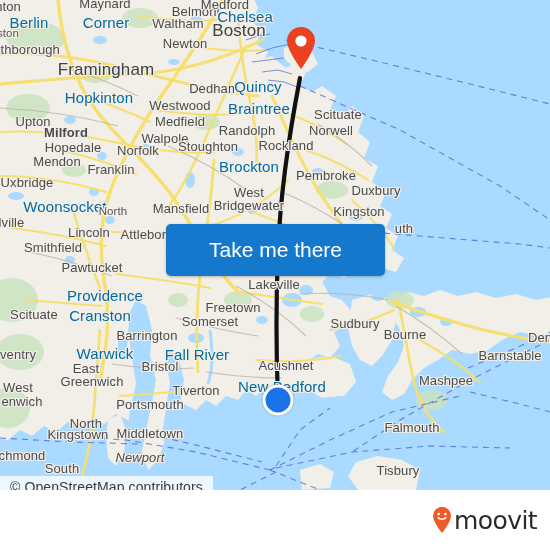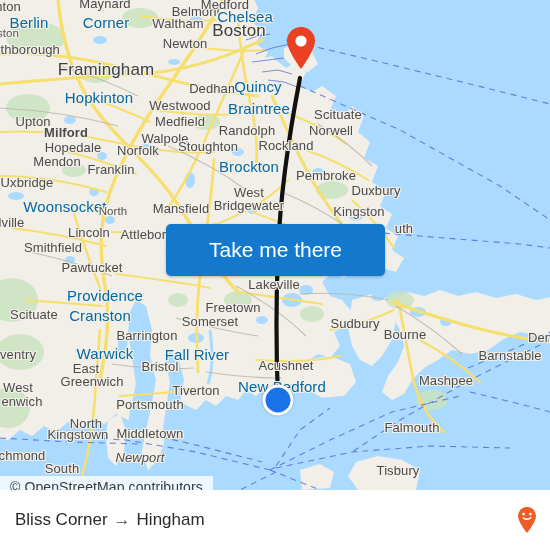--- a/index.html
+++ b/index.html
@@ -380,25 +380,23 @@
     <div style="position:absolute;left:278px;top:400px;transform:translate(-50%,-50%);
                 width:25px;height:25px;border-radius:50%;background:#1a73e8;
                 border:3.5px solid #fff;box-shadow:0 0 2px rgba(0,0,0,.35);"></div>
 
     <button id="cta">Take me there</button>
 
     <div id="attribution">© OpenStreetMap contributors</div>
   </div>
 
   <div id="footer">
-    <div id="route-title">
-      <span>Bliss Corner</span><span class="arrow">→</span><span>Hingham</span>
-    </div>
     <div id="brand">
       <svg width="20" height="27" viewBox="0 0 20 27">
         <path d="M10 26.5 C10 26.5 1 15.5 1 9.3 A9 9 0 0 1 19 9.3 C19 15.5 10 26.5 10 26.5 Z" fill="#ee5b25"></path>
         <circle cx="6.6" cy="7.6" r="1.35" fill="#ffffff"></circle>
         <circle cx="13.4" cy="7.6" r="1.35" fill="#ffffff"></circle>
         <path d="M6.2 11.2 C7.4 13.2 12.6 13.2 13.8 11.2" stroke="#ffffff" stroke-width="1.5" fill="none" stroke-linecap="round"></path>
       </svg>
+      <span id="brand-text">moovit</span>
     </div>
   </div>
 </div>
 
 </body></html>

